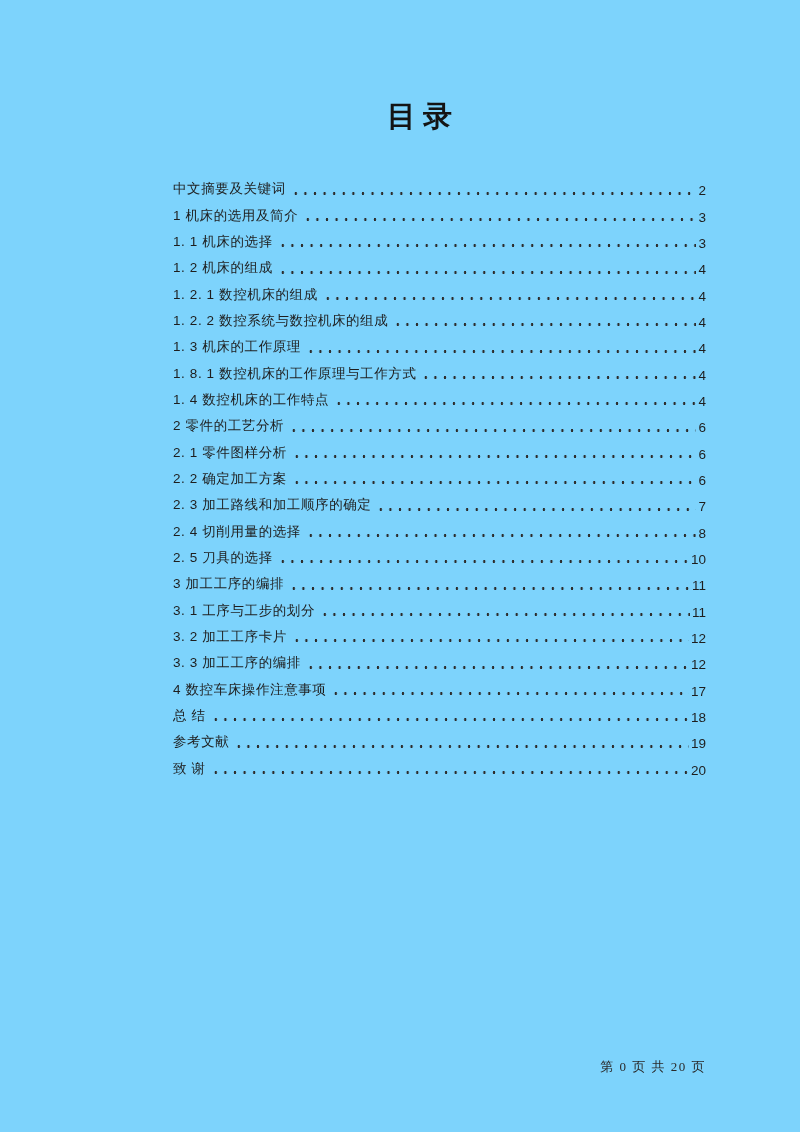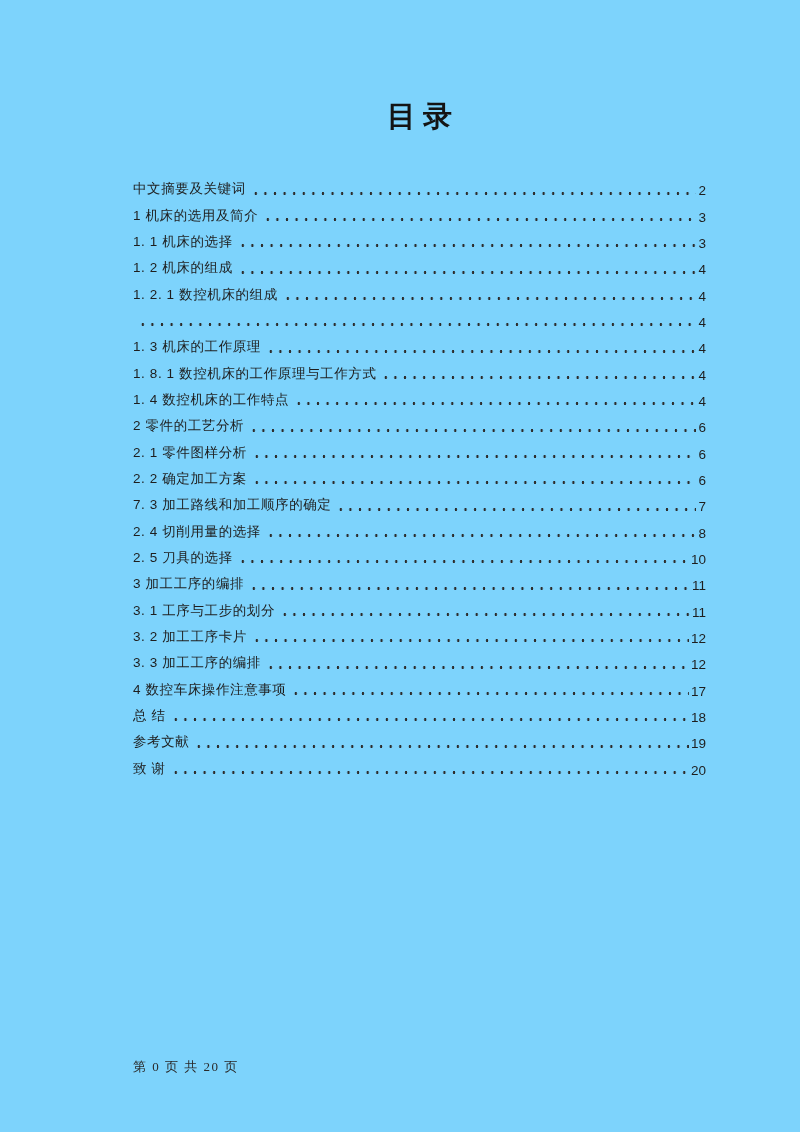--- a/index.html
+++ b/index.html
@@ -35,20 +35,21 @@
     left: 133px;
     width: 573px;
     display: flex;
     flex-direction: column;
   }
   .toc-row {
     height: 26.33px;
     display: flex;
     align-items: flex-end;
     cursor: default;
+    margin-left: 40px;
   }
   .toc-label {
     white-space: nowrap;
     font-size: 13.5px;
     letter-spacing: 0.6px;
     color: #1e1e1e;
   }
   .leader {
     flex: 1 1 auto;
     height: 3px;
@@ -61,21 +62,21 @@
   .toc-page {
     white-space: nowrap;
     font-size: 13.5px;
     color: #1e1e1e;
   }
   .footer {
     position: absolute;
     top: 1058px;
     left: 133px;
     width: 573px;
-    text-align: left;
+    text-align: right;
     font-family: "Liberation Serif", serif;
     font-size: 13px;
     letter-spacing: 1.5px;
     color: #2a2a2a;
   }
 </style>
 </head>
 <body>
 
 <div class="page">
@@ -108,20 +109,21 @@
         <span class="toc-page">4</span>
       </div>
 
       <div class="toc-row">
         <span class="toc-label">1. 2. 1 数控机床的组成</span>
         <span class="leader"></span>
         <span class="toc-page">4</span>
       </div>
 
       <div class="toc-row">
+        <span class="toc-label">1. 2. 2 数控系统与数控机床的组成</span>
         <span class="leader"></span>
         <span class="toc-page">4</span>
       </div>
 
       <div class="toc-row">
         <span class="toc-label">1. 3 机床的工作原理</span>
         <span class="leader"></span>
         <span class="toc-page">4</span>
       </div>
 
@@ -149,21 +151,21 @@
         <span class="toc-page">6</span>
       </div>
 
       <div class="toc-row">
         <span class="toc-label">2. 2 确定加工方案</span>
         <span class="leader"></span>
         <span class="toc-page">6</span>
       </div>
 
       <div class="toc-row">
-        <span class="toc-label">7. 3 加工路线和加工顺序的确定</span>
+        <span class="toc-label">2. 3 加工路线和加工顺序的确定</span>
         <span class="leader"></span>
         <span class="toc-page">7</span>
       </div>
 
       <div class="toc-row">
         <span class="toc-label">2. 4 切削用量的选择</span>
         <span class="leader"></span>
         <span class="toc-page">8</span>
       </div>
 

